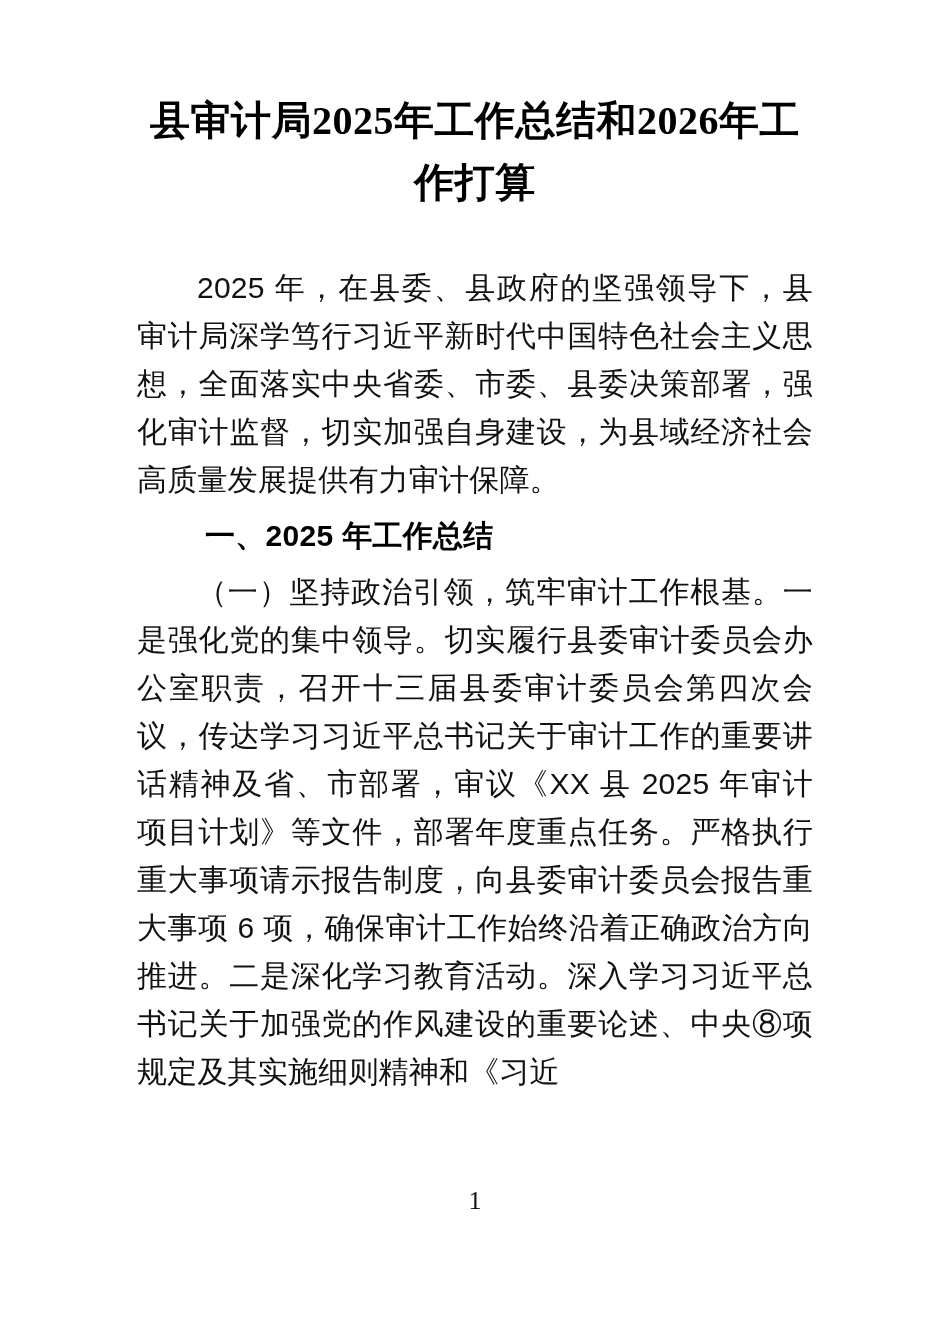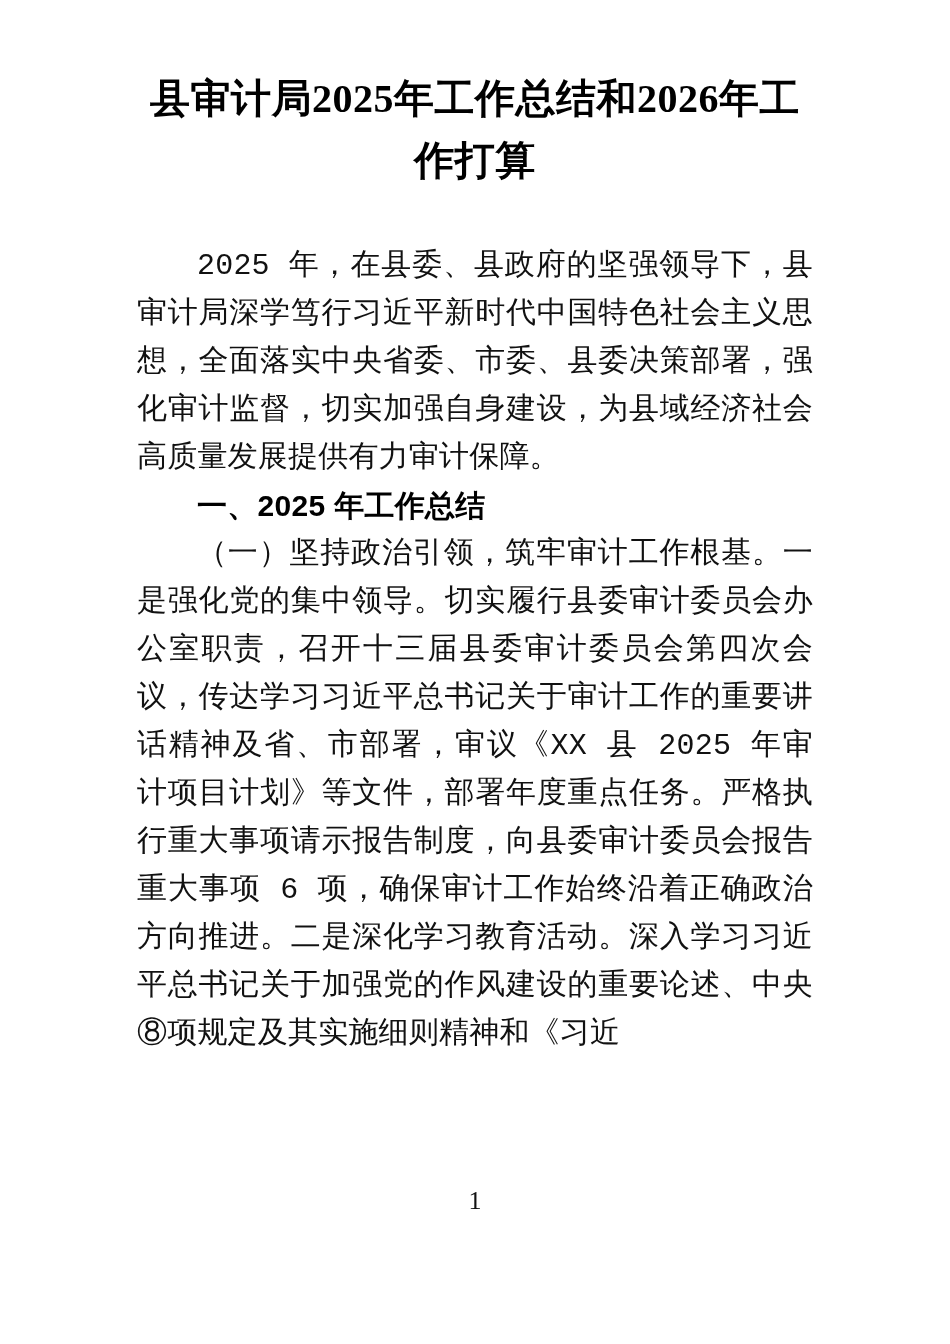--- a/index.html
+++ b/index.html
@@ -30,54 +30,54 @@
   .content {
     position: absolute;
     left: 137px;
     top: 0;
     width: 676px;
   }
 
   
   .doc-title {
     margin: 0;
-    padding-top: 68px;
+    padding-top: 90px;
     font-family: "Liberation Serif", "DejaVu Serif", serif;
     font-weight: 700;
     font-size: 40px;
     line-height: 62px;
     text-align: center;
     letter-spacing: 0.5px;
     color: #000;
     text-rendering: optimizeLegibility;
   }
 
   
   .title-gap {
     height: 50px;
   }
 
   
   .para {
     margin: 0;
-    font-family: Liberation Mono, monospace;
+    font-family: Liberation Sans, sans-serif;
     font-size: 30px;
     line-height: 48px;
     text-align: justify;
     text-align-last: left;
     text-justify: inter-character;
     text-indent: 60px;
     color: #111;
     letter-spacing: 0.2px;
     word-break: break-all;
   }
 
   
   .heading {
-    margin: 0;
+    margin: 8px;
     font-family: "Liberation Sans", "DejaVu Sans", sans-serif;
     font-weight: 700;
     font-size: 30px;
     line-height: 48px;
     text-indent: 60px;
     text-align: left;
     color: #000;
     letter-spacing: 0.3px;
   }
 

